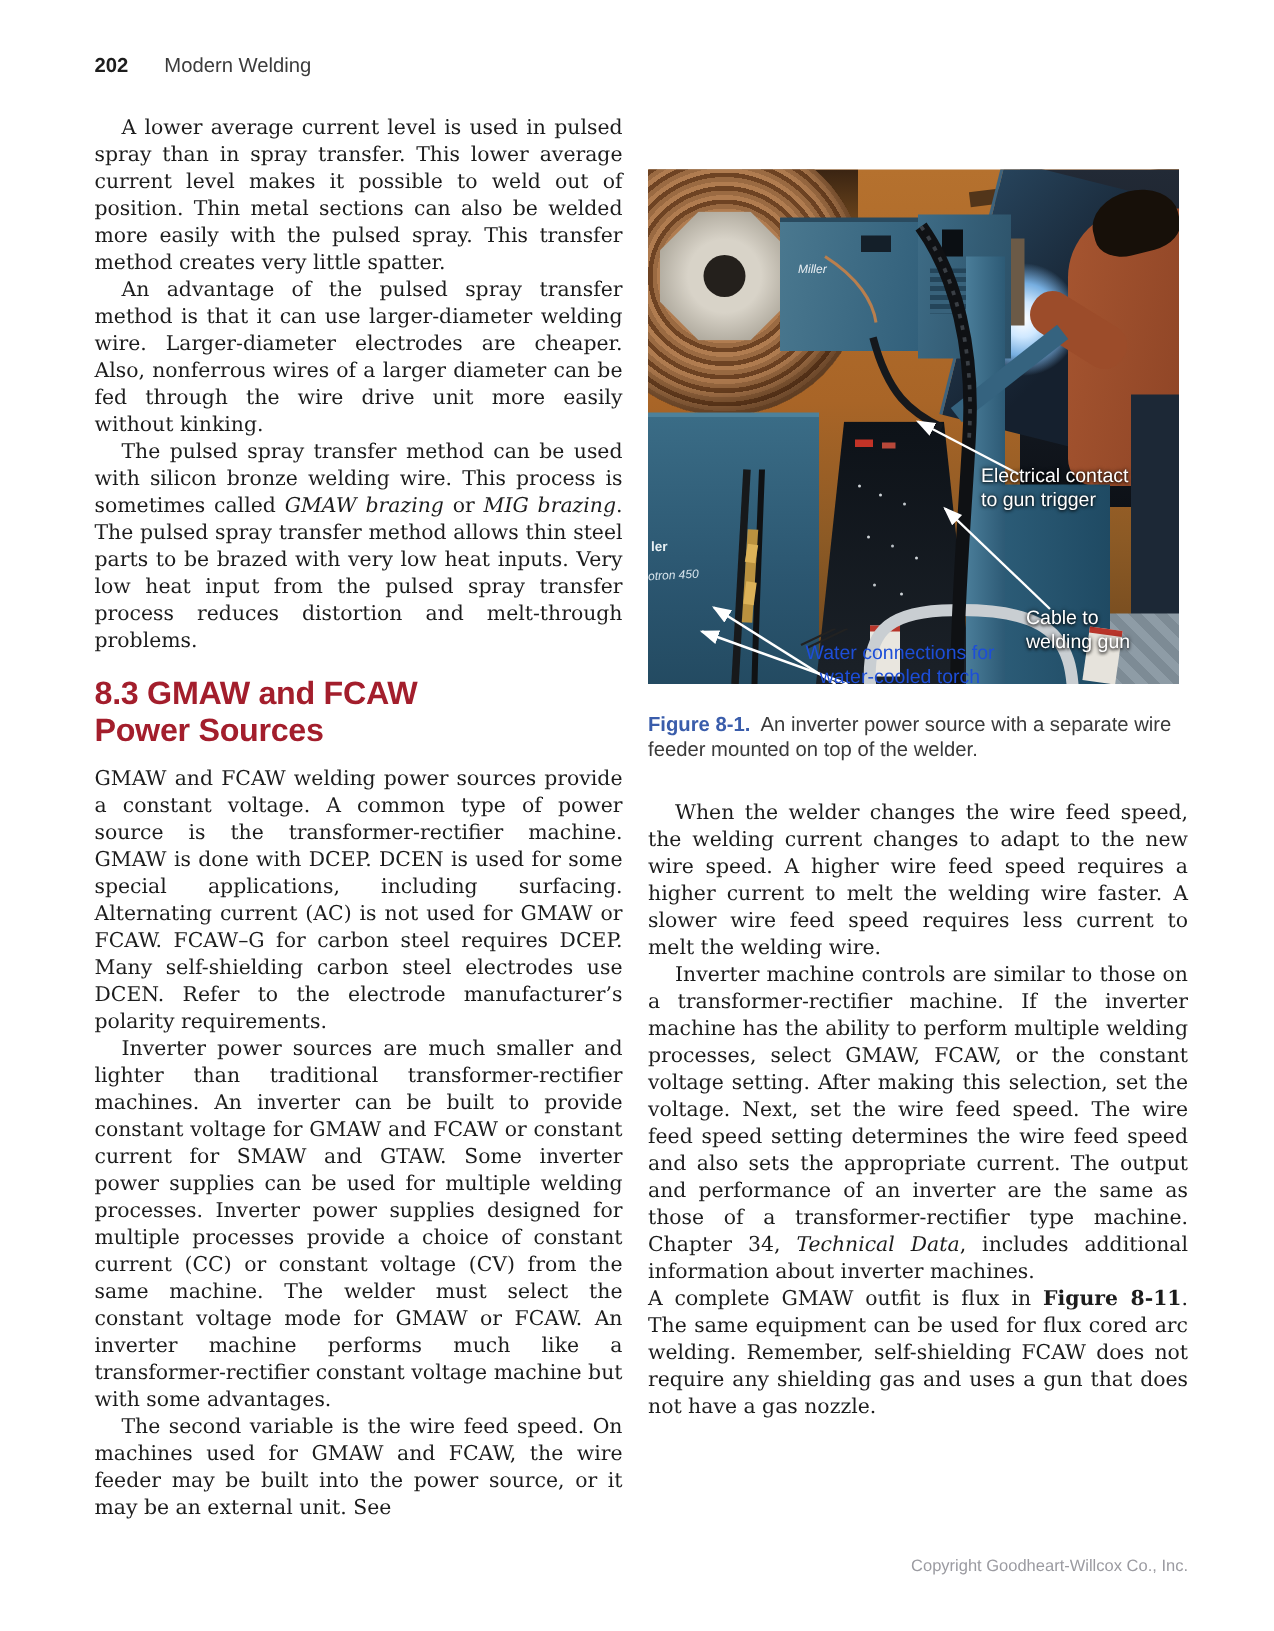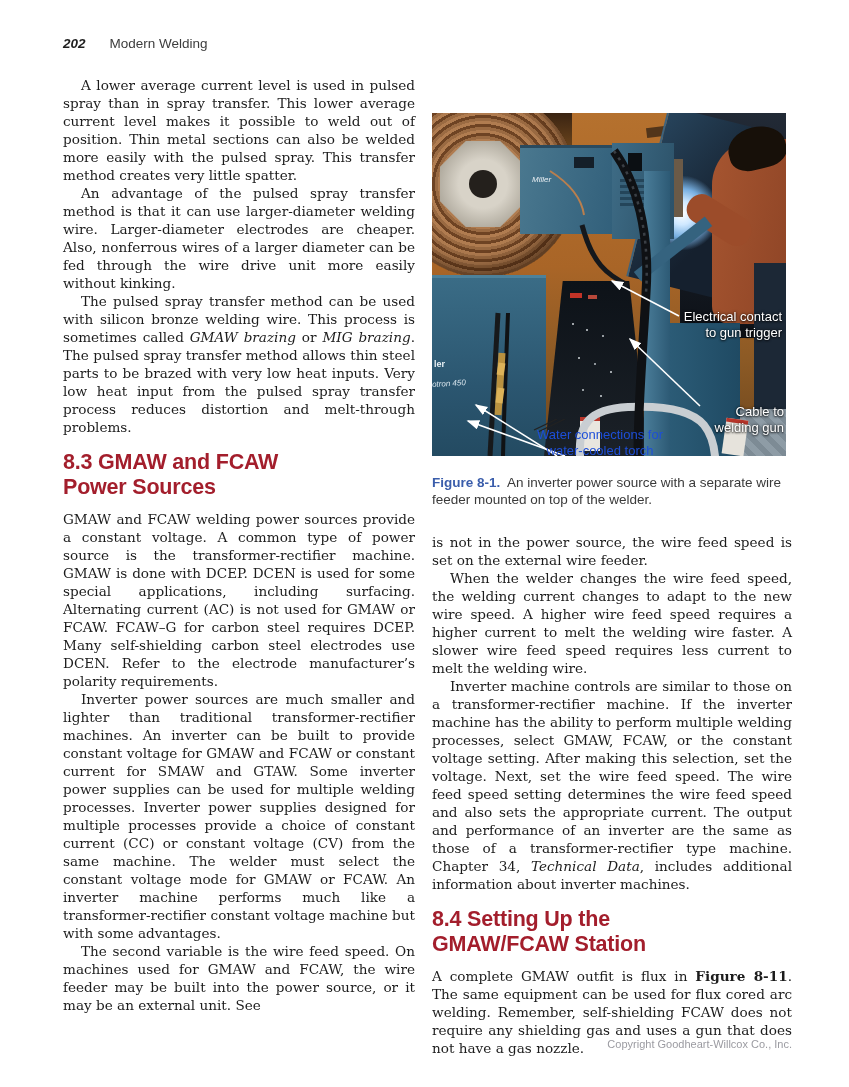--- a/index.html
+++ b/index.html
@@ -6,21 +6,21 @@
     --heading-red:#a31e2c;
     --caption-blue:#3a5dab;
   }
   html,body{margin:0;padding:0;background:#ffffff;}
   .page{position:relative;width:849px;height:1087px;background:#ffffff;overflow:hidden;
         font-family:"DejaVu Serif",serif;color:#1f1f1f;}
 
   
   .hdr{position:absolute;left:63px;top:36px;display:flex;align-items:baseline;gap:24px;
        font-family:"Liberation Sans",sans-serif;font-size:13.5px;color:#3c3c3c;}
-  .hdr .pgnum{font-weight:700;color:#1d1d1d;font-style:italic;}
+  .hdr .pgnum{font-weight:700;color:#1d1d1d;}
 
   
   .col{position:absolute;top:76px;}
   .col-left{left:63px;width:352px;}
   .col-right{left:432px;width:360px;}
 
   .col p{margin:0;font-size:13.6px;line-height:18px;text-align:justify;color:#1c1c1c;}
   .col p.indent{text-indent:18px;}
   .sg-i{font-style:italic;}
   .sg-b{font-weight:700;}
@@ -89,21 +89,21 @@
   .ph-sticker1{left:148px;top:304px;width:20px;height:30px;background:#e9e6df;border-top:4px solid #b8352a;}
   .ph-post{left:212px;top:58px;width:26px;height:285px;background:linear-gradient(90deg,#4a7d99,#2d5a75);}
   .ph-brace{left:196px;top:130px;width:90px;height:12px;background:#35637f;transform:rotate(-38deg);}
   .ph-rightframe{left:238px;top:210px;width:70px;height:133px;background:linear-gradient(90deg,#2b5b76,#1f4a63);}
   .ph-sticker2{left:292px;top:306px;width:22px;height:32px;background:#e6e3dc;border-top:4px solid #b8352a;
                transform:rotate(8deg);}
 
   .ph-svg{left:0;top:0;width:354px;height:343px;}
 
   .ph-label{font-family:"Liberation Sans",sans-serif;font-size:13px;line-height:15.5px;color:#ffffff;
-            text-align:right;white-space:pre-line;text-shadow:0 0 3px rgba(0,0,0,.85),0 1px 2px rgba(0,0,0,.7);}
+            text-align:left;white-space:pre-line;text-shadow:0 0 3px rgba(0,0,0,.85),0 1px 2px rgba(0,0,0,.7);}
   .ph-label-electrical{left:222px;top:196px;width:128px;}
   .ph-label-cable{left:252px;top:291px;width:100px;}
 
   .under-svg{position:absolute;left:0;top:343px;width:354px;height:22px;}
   .water-label{position:absolute;left:0;top:351px;width:336px;text-align:center;
                font-family:"Liberation Sans",sans-serif;font-size:13px;line-height:15.5px;
                color:#1d4ed8;white-space:pre-line;}
   .fig-credit{position:absolute;right:0;top:381px;font-family:"Liberation Sans",sans-serif;
               font-size:10.5px;font-style:italic;color:#4a4a4a;text-align:right;width:100%;}
   .fig-caption{position:absolute;left:0;top:399px;width:360px;font-family:"Liberation Sans",sans-serif;
@@ -211,23 +211,20 @@
 
       <svg class="under-svg" viewBox="0 0 354 22">
         <line x1="125" y1="0" x2="102" y2="11" stroke="#222222" stroke-width="1.3"></line>
         <line x1="133" y1="0" x2="106" y2="13" stroke="#222222" stroke-width="1.3"></line>
       </svg>
       <div class="water-label">Water connections for
 water-cooled torch</div>
       <div class="fig-caption"><span class="sg-lead">Figure 8-1.</span><span>&nbsp; An inverter power source with a separate wire feeder mounted on top of the welder.</span></div>
     </div>
 
-    <p><span>is not in the power source, the wire feed speed is set on the external wire feeder.</span></p>
     <p class="indent"><span>When the welder changes the wire feed speed, the welding current changes to adapt to the new wire speed. A higher wire feed speed requires a higher current to melt the welding wire faster. A slower wire feed speed requires less current to melt the welding wire.</span></p>
     <p class="indent"><span>Inverter machine controls are similar to those on a transformer-rectifier machine. If the inverter machine has the ability to perform multiple welding processes, select GMAW, FCAW, or the constant voltage setting. After making this selection, set the voltage. Next, set the wire feed speed. The wire feed speed setting determines the wire feed speed and also sets the appropriate current. The output and performance of an inverter are the same as those of a transformer-rectifier type machine. Chapter 34, </span><span class="sg-i">Technical Data</span><span>, includes additional information about inverter machines.</span></p>
-    <h2 class="sec">8.4 Setting Up the
-GMAW/FCAW Station</h2>
     <p><span>A complete GMAW outfit is flux in </span><span class="sg-b">Figure 8-11</span><span>. The same equipment can be used for flux cored arc welding. Remember, self-shielding FCAW does not require any shielding gas and uses a gun that does not have a gas nozzle.</span></p>
   </div>
 
   <div class="footer">Copyright Goodheart-Willcox Co., Inc.</div>
 
 </div>
 
 </body></html>

